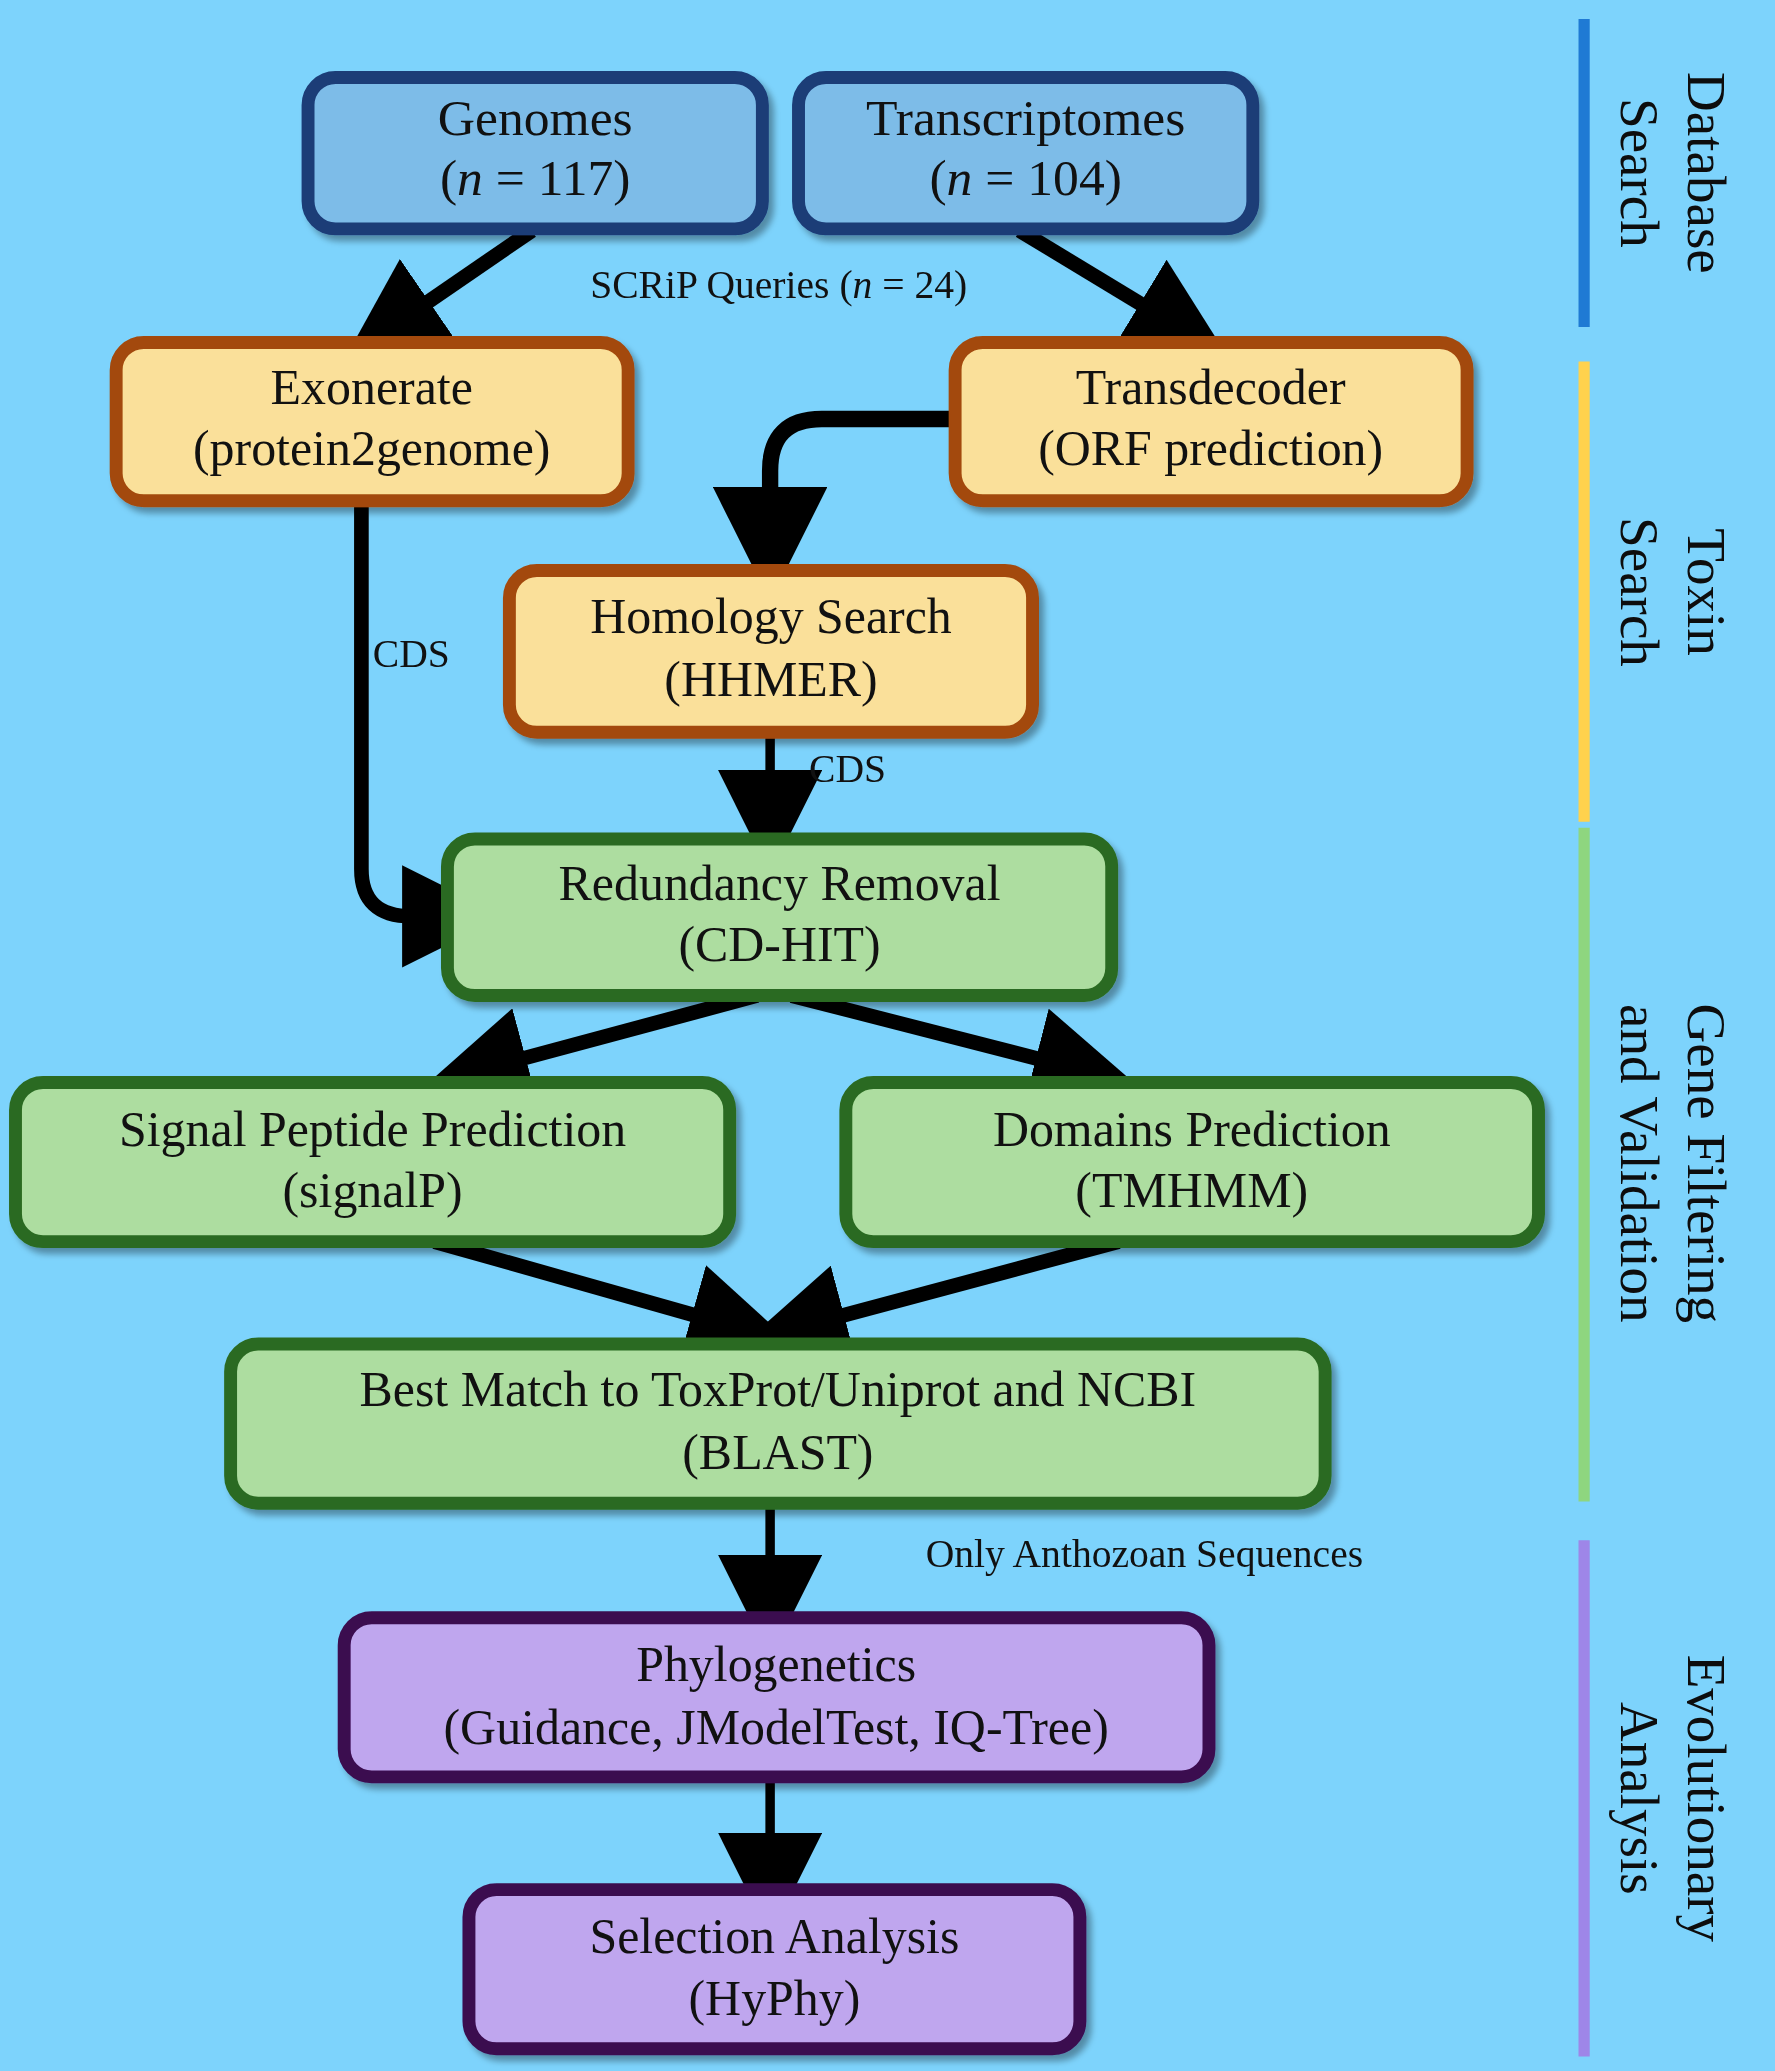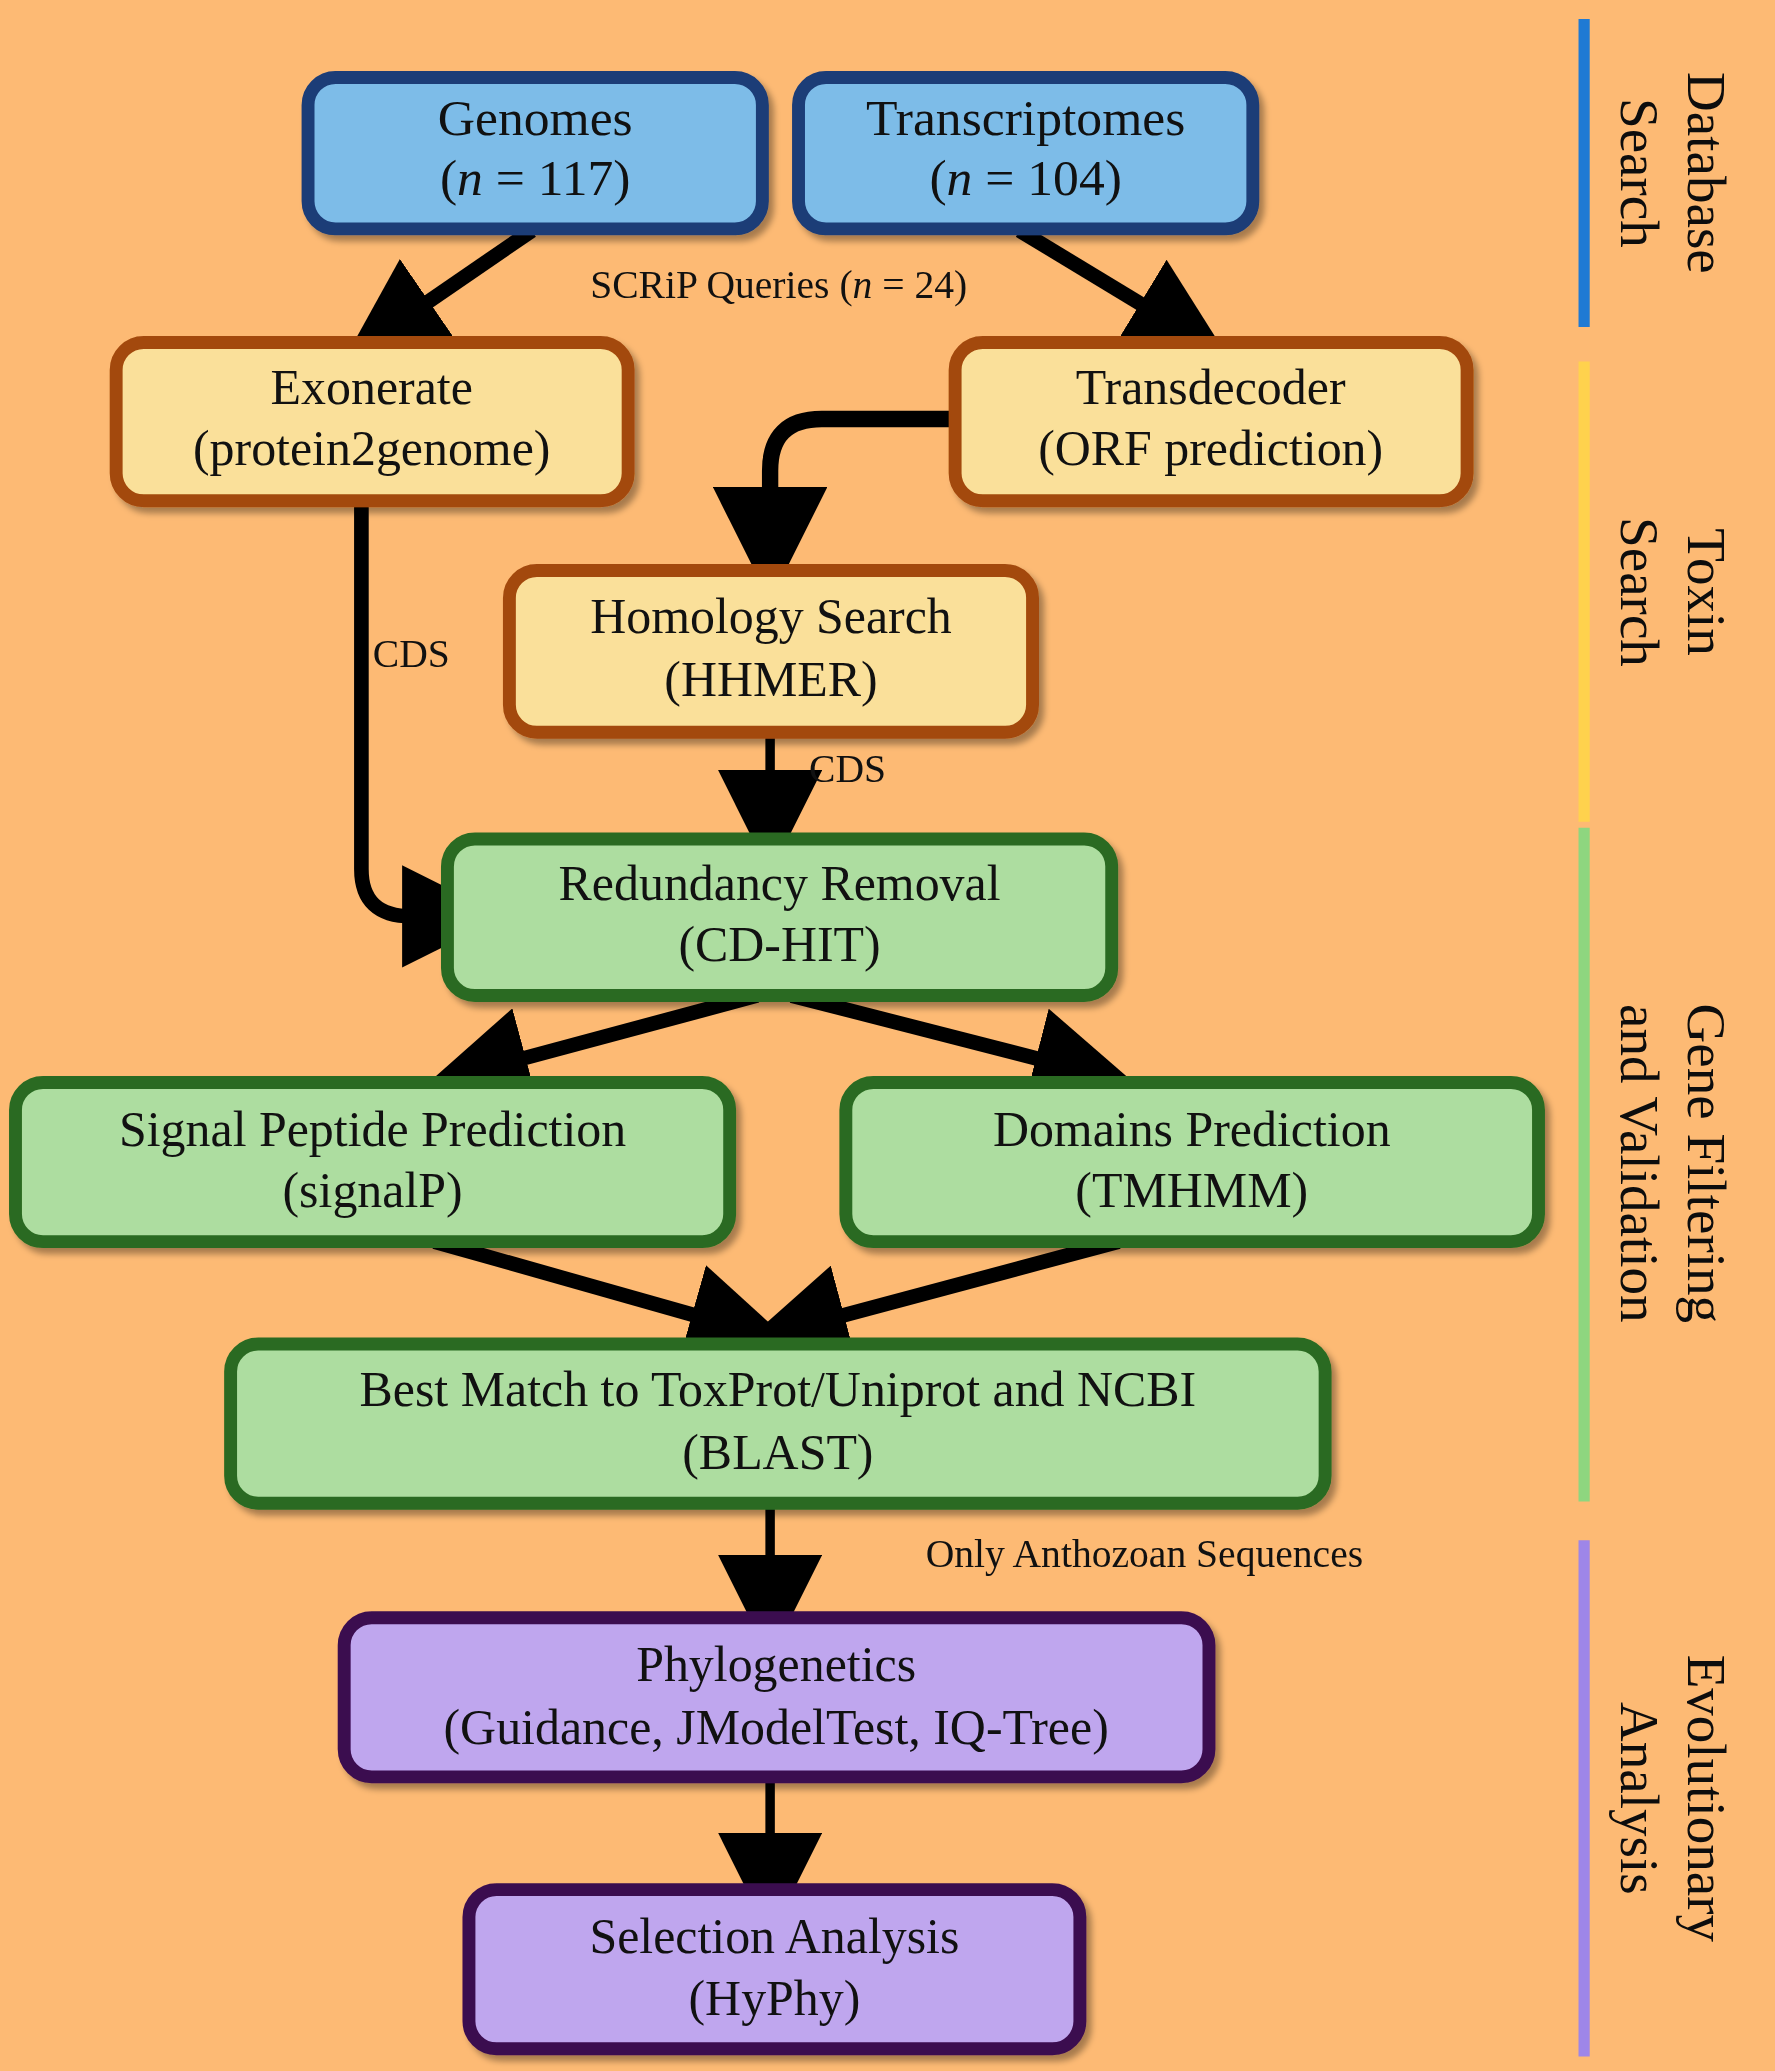--- a/index.html
+++ b/index.html
@@ -4,21 +4,21 @@
 <style>
   html, body {
     margin: 0;
     padding: 0;
     background: #ffffff;
   }
   #page {
     position: relative;
     width: 1776px;
     height: 2072px;
-    background: #fdba74;
+    background: #7dd3fc;
     overflow: hidden;
     font-family: "Liberation Serif", "DejaVu Serif", serif;
   }
   svg.flow {
     position: absolute;
     top: 0; left: 0;
     width: 1776px;
     height: 2072px;
   }
   .node-rect {

